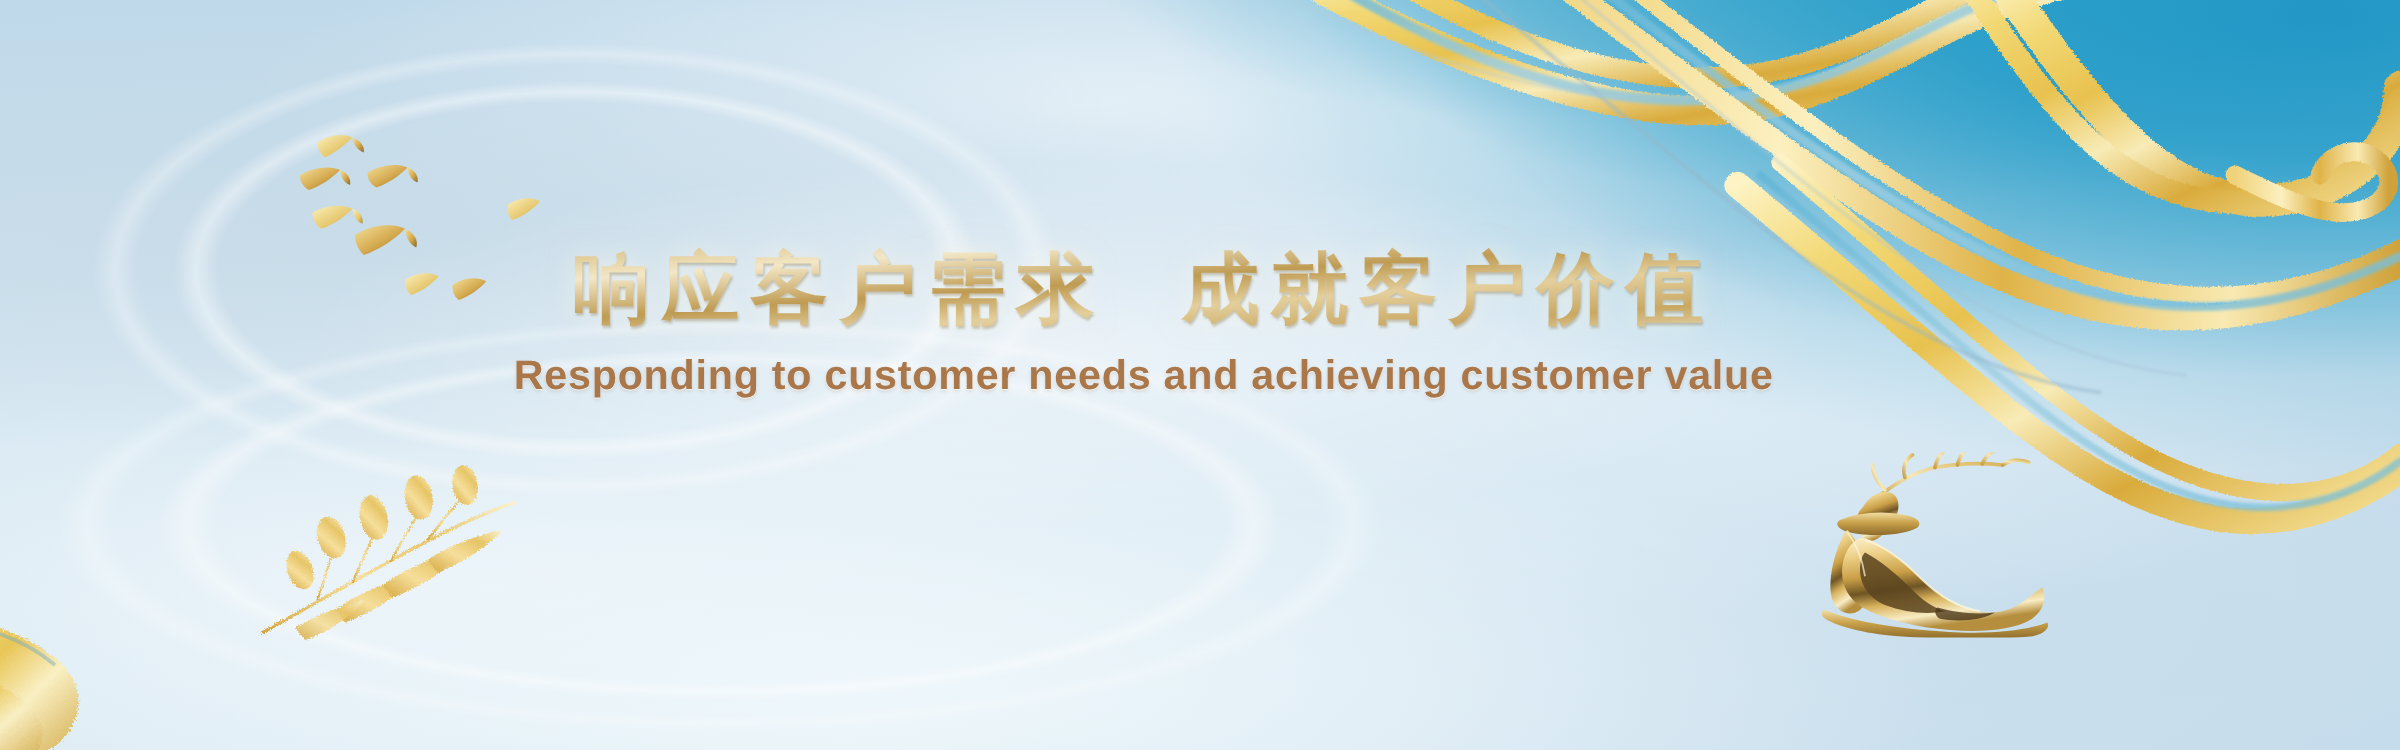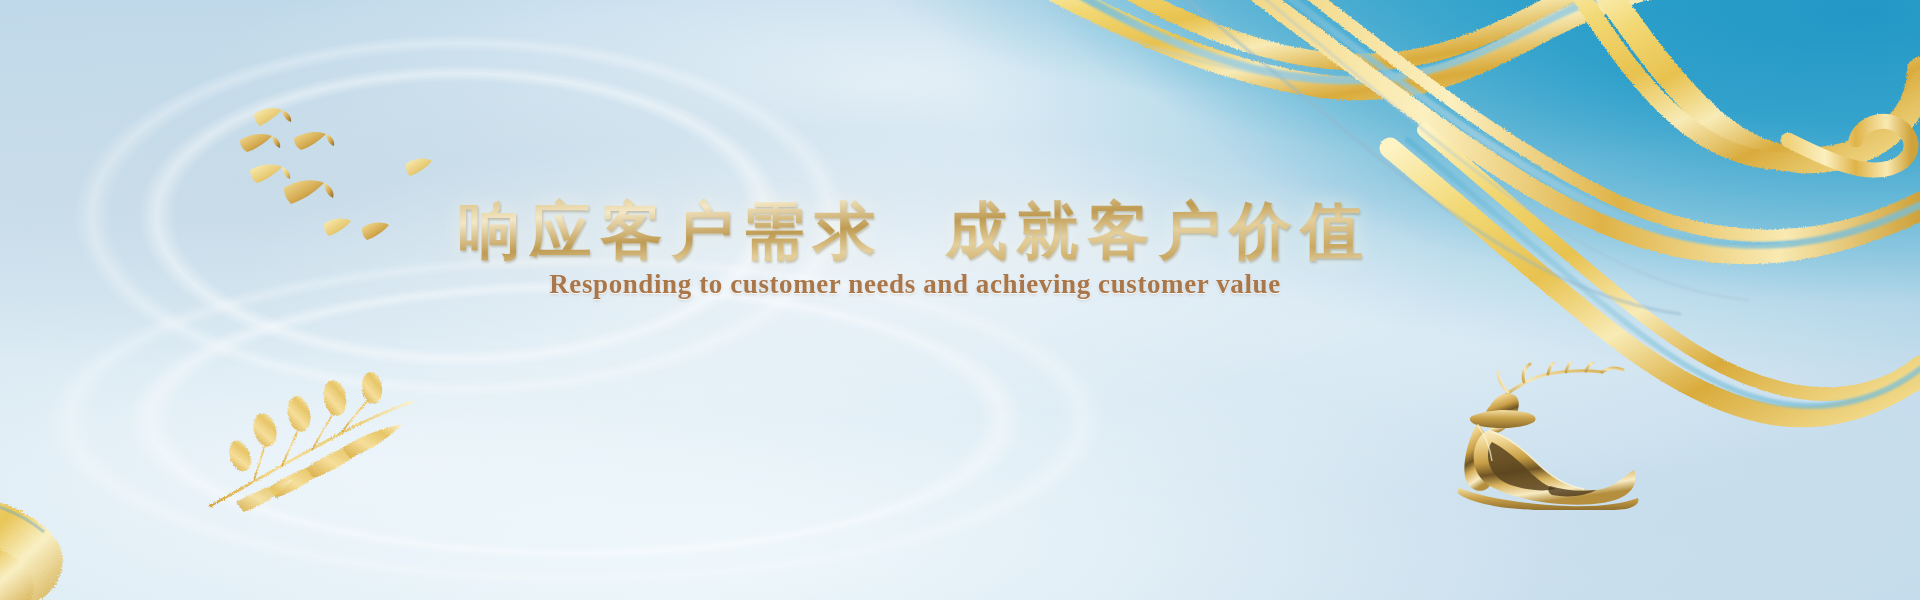--- a/index.html
+++ b/index.html
@@ -104,23 +104,23 @@
     -webkit-background-clip: text;
     background-clip: text;
     color: transparent;
     -webkit-text-fill-color: transparent;
     text-shadow: none;
     filter: drop-shadow(1px 2px 1px rgba(120,95,45,0.32))
             drop-shadow(0 0 10px rgba(255,250,230,0.5));
     margin: 0;
   }
   .headline-en {
-    margin: 2px 0 0 0;
-    font-family: Liberation Serif, serif;
-    font-size: 27px;
+    margin: 14px 0 0 0;
+    font-family: Liberation Sans, sans-serif;
+    font-size: 33px;
     font-weight: 700;
     letter-spacing: 0.6px;
     color: #a9774a;
     text-shadow: 0 1px 0 rgba(255,255,255,0.75),
                  0 2px 3px rgba(140,105,65,0.22);
     white-space: nowrap;
   }
 </style>
 </head>
 <body>

